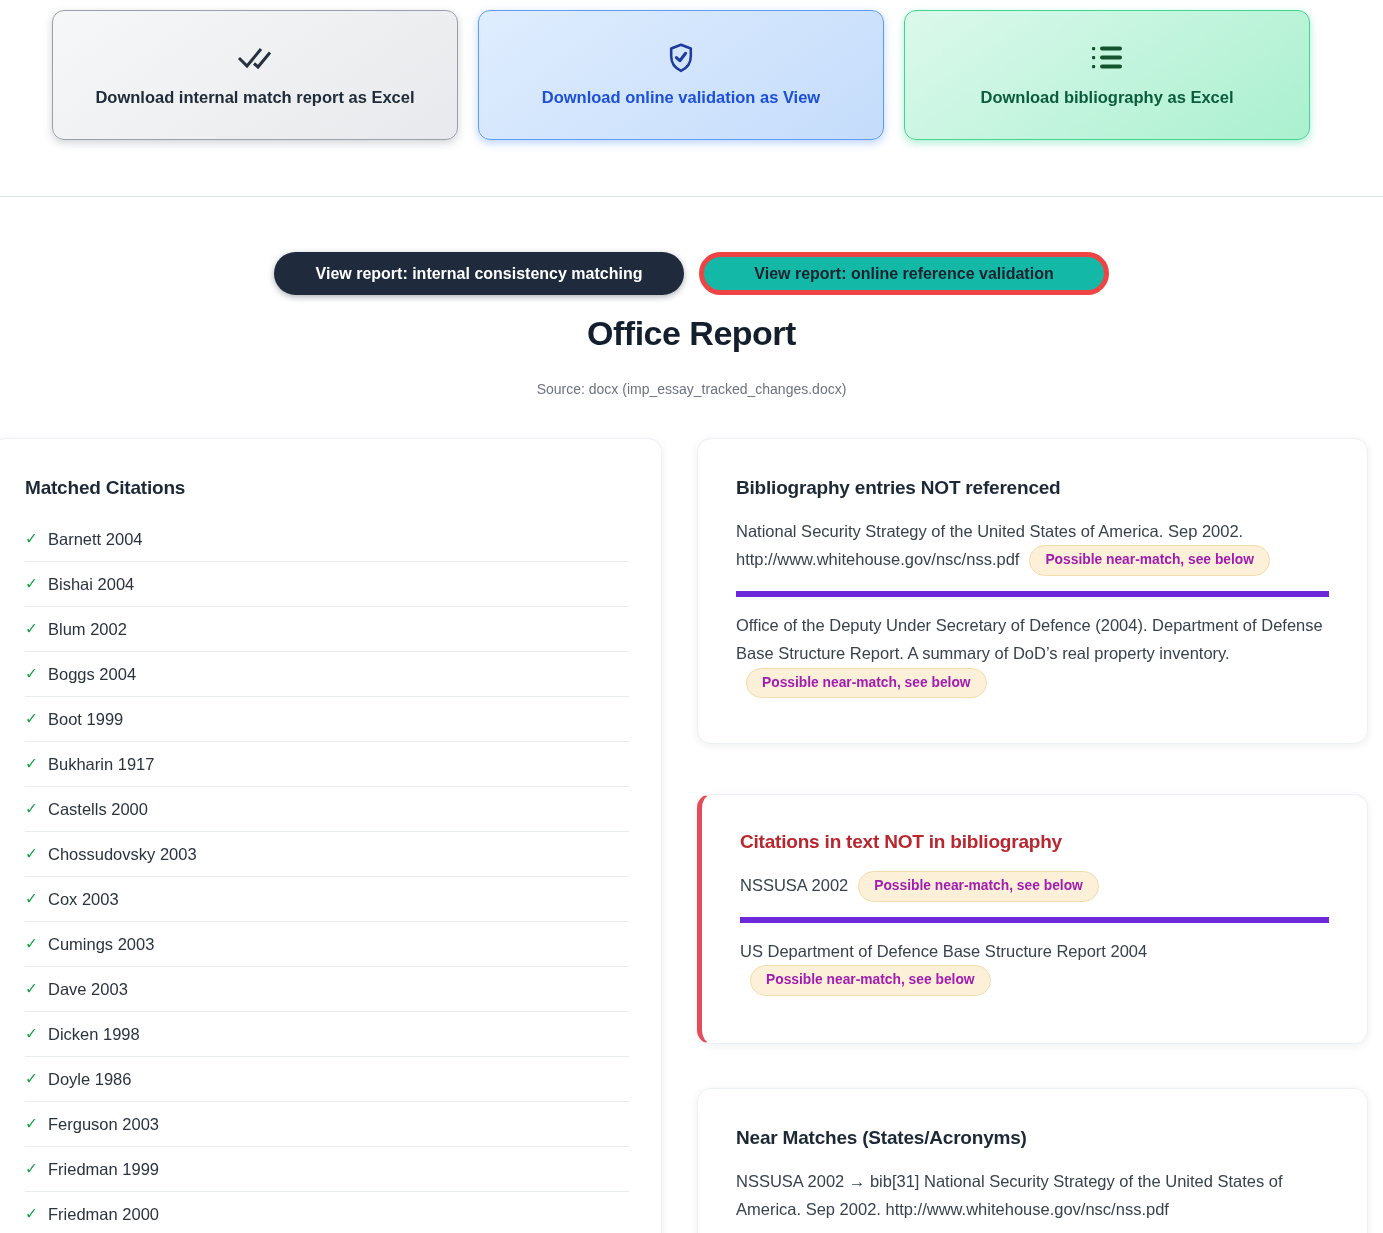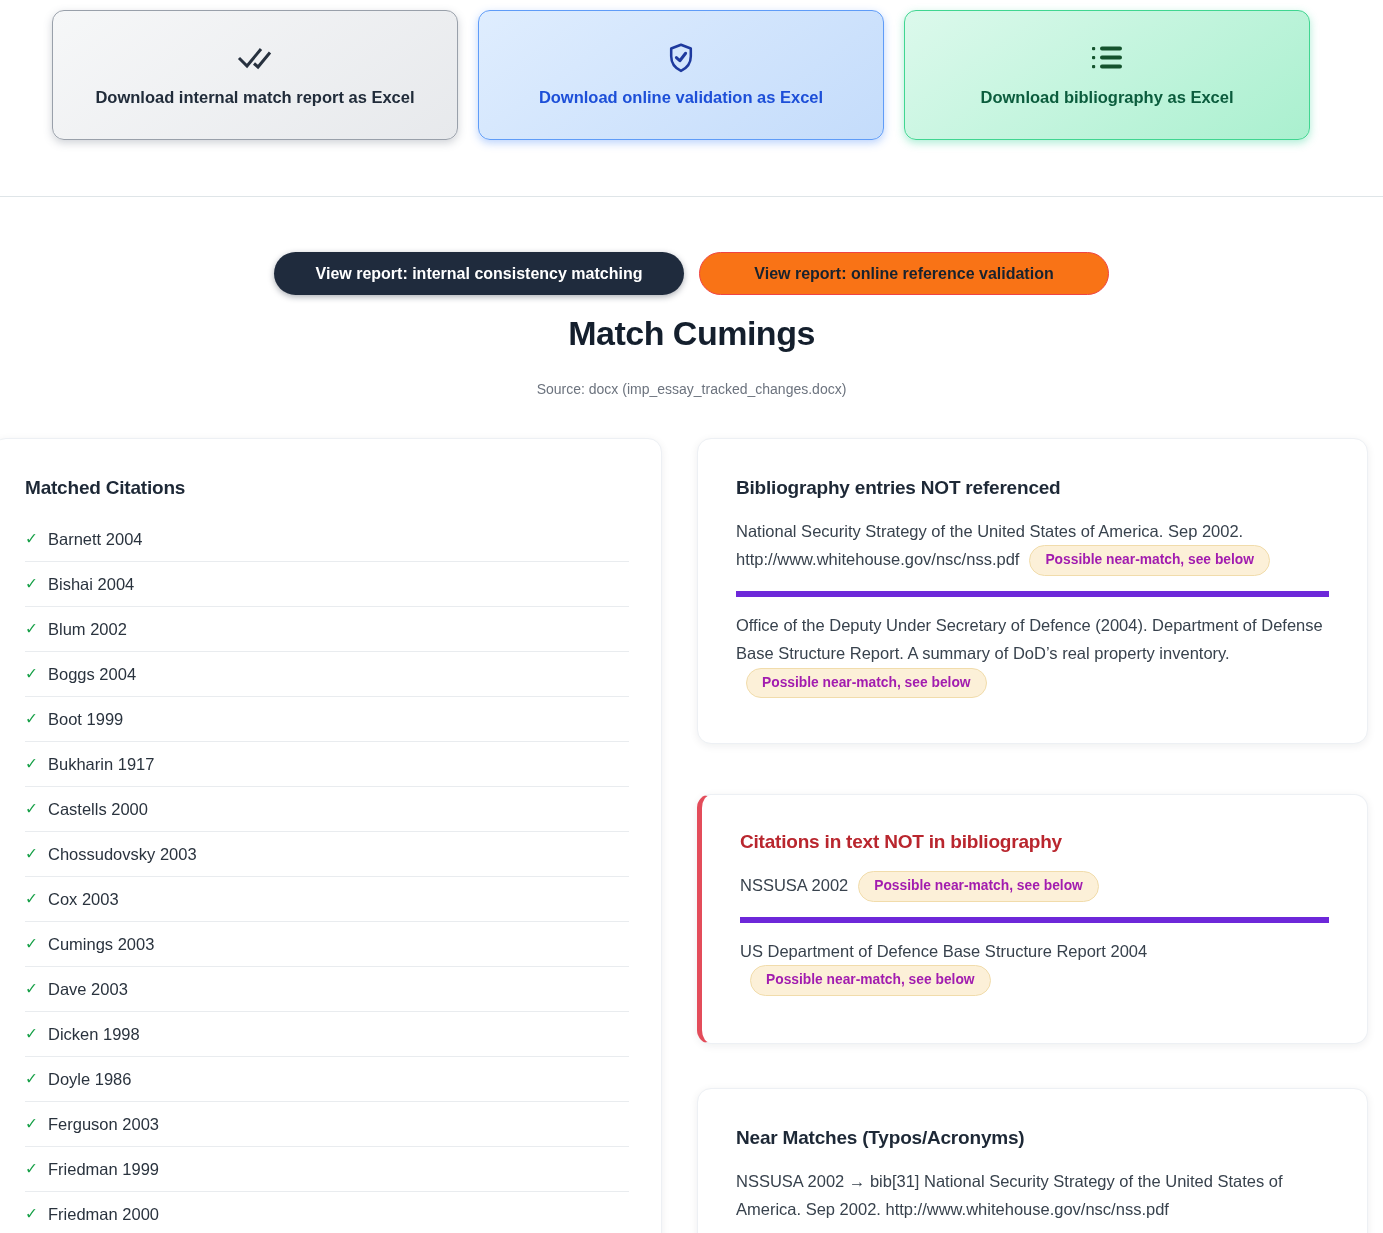--- a/index.html
+++ b/index.html
@@ -20,21 +20,21 @@
               color: #0b5c3d; box-shadow: 0 3px 8px rgba(52,211,153,.40); }
   .dl-icon { height: 30px; display: flex; align-items: center; }
 
   .top-divider { position: absolute; top: 196px; left: 0; width: 100%; height: 1px; background: #dfe5e8; }
 
   
   .tabs { position: absolute; top: 252px; left: 0; width: 100%; display: flex; justify-content: center; gap: 15px; }
   .pill { width: 410px; height: 43px; border-radius: 22px; font-weight: 700; font-size: 16px;
           display: flex; align-items: center; justify-content: center; cursor: pointer; }
   .pill-dark  { background: #1f2b3d; color: #ffffff; box-shadow: 0 2px 6px rgba(20,30,45,.35); }
-  .pill-light { background: #f97316; color: #18222e; border: 1px solid #ef4444; }
+  .pill-light { background: #14b8a6; color: #18222e; border: 5px solid #ef4444; }
 
   
   .page-title { position: absolute; top: 314px; left: 0; width: 100%; margin: 0; text-align: center;
                 font-size: 34px; font-weight: 800; color: #141f2d; letter-spacing: -0.5px; }
   .page-source { position: absolute; top: 381px; left: 0; width: 100%; text-align: center;
                  font-size: 14px; color: #6c737e; }
 
   
   .panel { background: #ffffff; border: 1px solid #edf0f4; border-radius: 14px;
            box-shadow: 0 2px 8px rgba(17,24,39,.07); }
@@ -76,21 +76,21 @@
       </span>
       <span>Download internal match report as Excel</span>
     </div>
     <div class="dl-card dl-blue">
       <span class="dl-icon">
         <svg width="28" height="30" viewBox="0 0 24 26" fill="none">
           <path d="M12 1.5 L3.5 4.8 V11.5 C3.5 17.6 7 21.8 12 24.2 C17 21.8 20.5 17.6 20.5 11.5 V4.8 Z" stroke="#1e3a9e" stroke-width="2.2" stroke-linejoin="round"></path>
           <path d="M8 12.6 L11 15.4 L16 8.9" stroke="#1e3a9e" stroke-width="2.6" stroke-linecap="round" stroke-linejoin="round"></path>
         </svg>
       </span>
-      <span>Download online validation as Excel</span>
+      <span>Download online validation as View</span>
     </div>
     <div class="dl-card dl-green">
       <span class="dl-icon">
         <svg width="36" height="26" viewBox="0 0 36 26" fill="#14532d">
           <rect x="3" y="2" width="3.2" height="3.2" rx="1"></rect>
             <rect x="11" y="1.6" width="22" height="4" rx="2"></rect>
           <rect x="3" y="11" width="3.2" height="3.2" rx="1"></rect>
             <rect x="11" y="10.6" width="22" height="4" rx="2"></rect>
           <rect x="3" y="20" width="3.2" height="3.2" rx="1"></rect>
             <rect x="11" y="19.6" width="22" height="4" rx="2"></rect>
@@ -100,21 +100,21 @@
     </div>
   </div>
 
   <div class="top-divider"></div>
 
   <div class="tabs">
     <div class="pill pill-dark">View report: internal consistency matching</div>
     <div class="pill pill-light">View report: online reference validation</div>
   </div>
 
-  <h1 class="page-title">Match Cumings</h1>
+  <h1 class="page-title">Office Report</h1>
   <div class="page-source">Source: docx (imp_essay_tracked_changes.docx)</div>
 
   <div class="panel left-card">
     <h2 class="card-h">Matched Citations</h2>
     <ul class="mc-list">
         <li class="mc-row">
           <span class="check">✓</span>
           <span>Barnett 2004</span>
         </li>
         <li class="mc-row">
@@ -192,20 +192,20 @@
 
     <div class="panel panel-b">
       <h2 class="card-h red">Citations in text NOT in bibliography</h2>
       <div>
           <div class="entry"><span>NSSUSA 2002</span><span class="badge">Possible near-match, see below</span></div>
           <div class="entry"><span>US Department of Defence Base Structure Report 2004</span><span class="badge">Possible near-match, see below</span></div>
         </div>
     </div>
 
     <div class="panel panel-c">
-      <h2 class="card-h">Near Matches (Typos/Acronyms)</h2>
+      <h2 class="card-h">Near Matches (States/Acronyms)</h2>
       <div>
           <div class="entry"><span>NSSUSA 2002 → bib[31] National Security Strategy of the United States of America. Sep 2002. http://www.whitehouse.gov/nsc/nss.pdf</span></div>
         </div>
     </div>
 
   </div>
 </div>
 
 </body></html>

